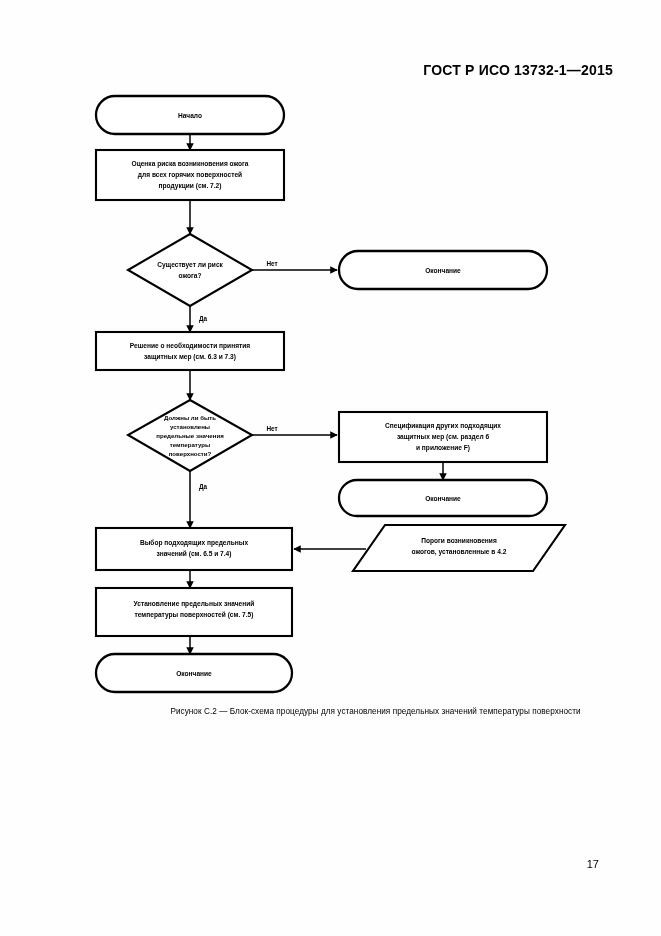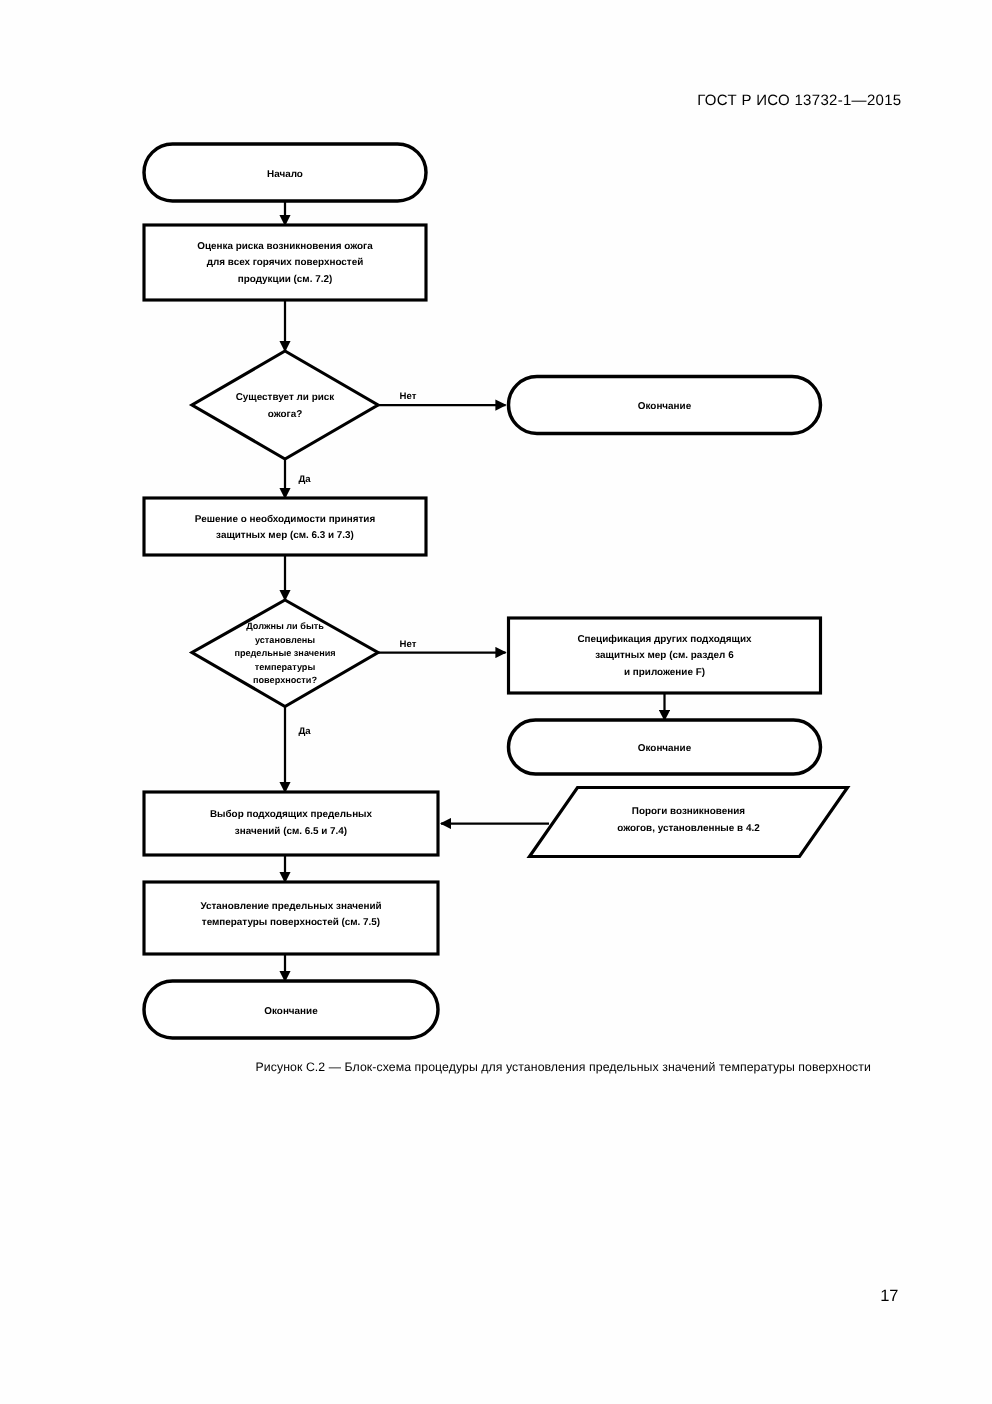--- a/index.html
+++ b/index.html
@@ -19,23 +19,23 @@
   .page {
     position: absolute;
     inset: 0;
     background: #fefefe;
   }
 
   
   .doc-header {
     position: absolute;
     top: 62px;
-    right: 60px;
-    font-size: 10px;
-    font-weight: normal;
+    right: 48px;
+    font-size: 14px;
+    font-weight: bold;
     letter-spacing: 0.2px;
     white-space: nowrap;
   }
 
   
   .figure {
     position: absolute;
     left: 0;
     top: 88px;
     width: 661px;

